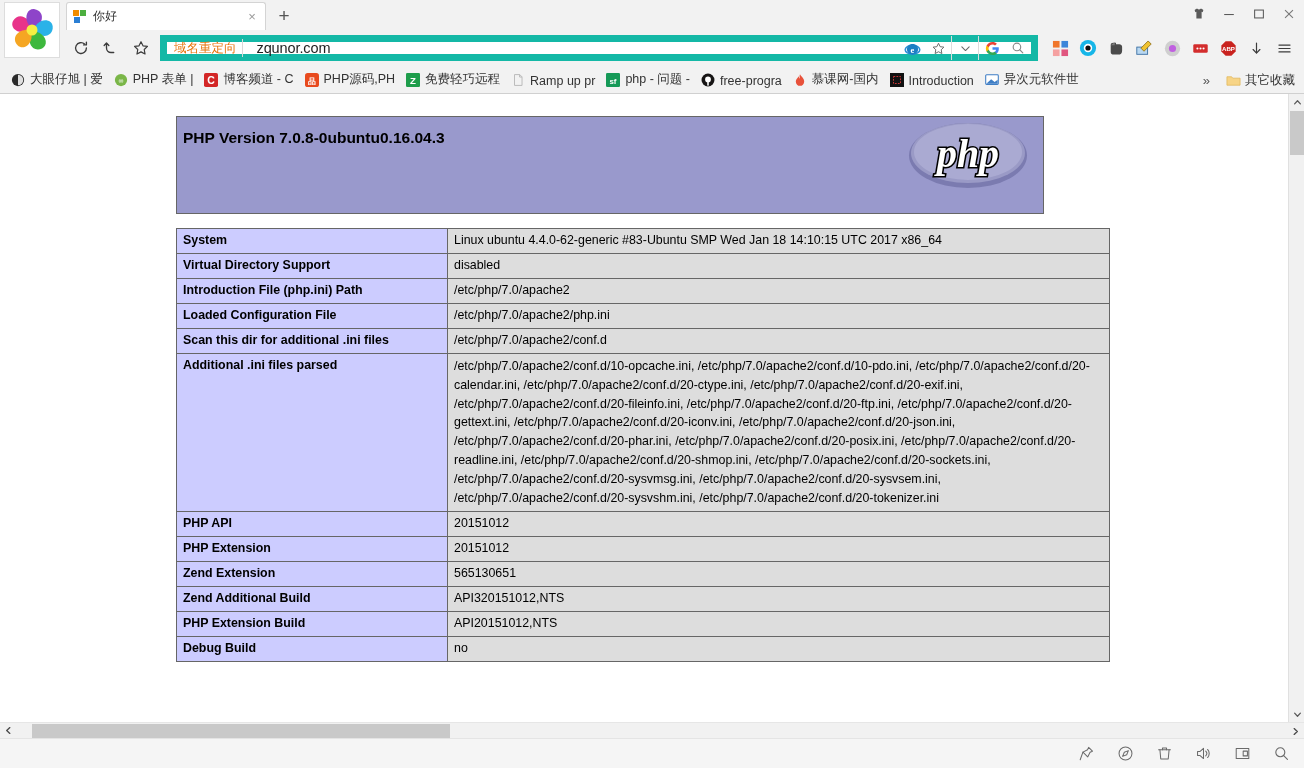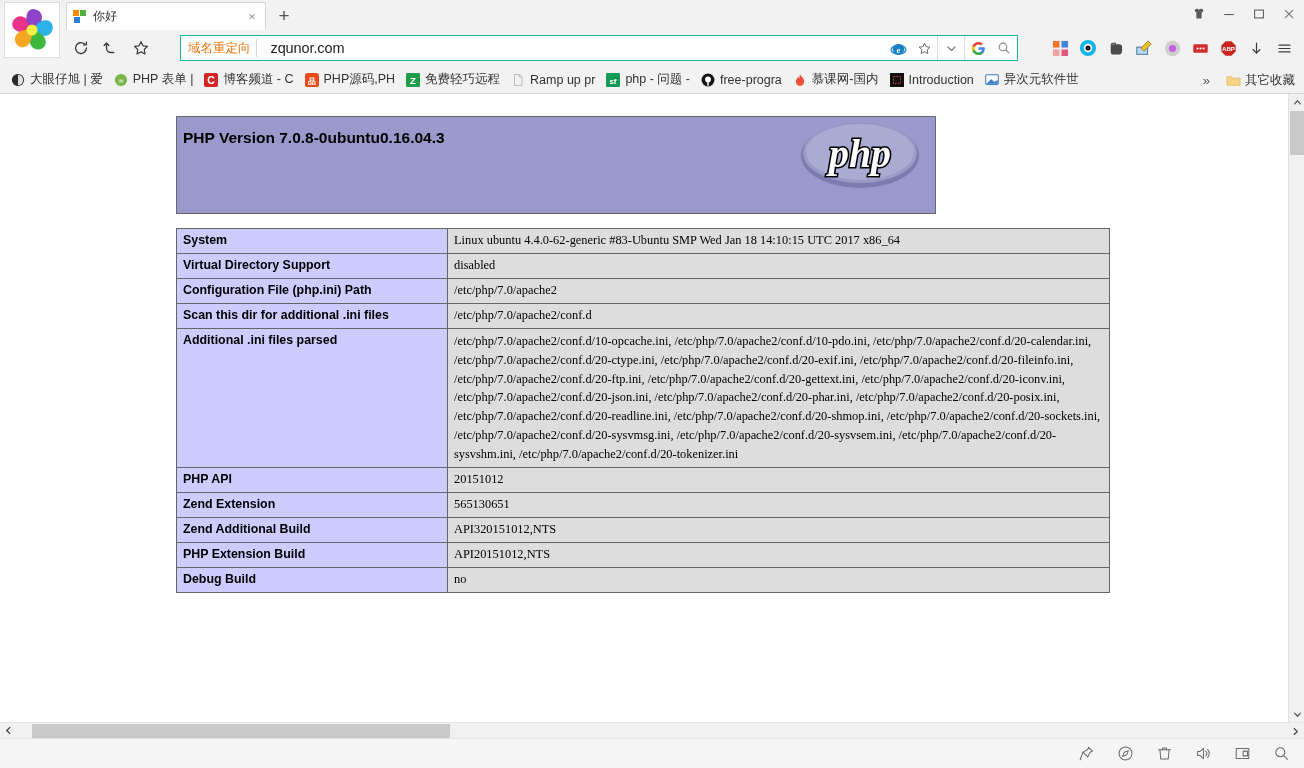--- a/index.html
+++ b/index.html
@@ -79,23 +79,23 @@
   }
   .navbtn {
     width: 30px; height: 30px;
     display: flex; align-items: center; justify-content: center;
     color: #4a4a4a;
   }
   .navbtn.disabled { color: #c3c3c3; }
   .omnibox {
     flex: 1 1 auto;
     height: 26px;
-    margin: 0 24px;
+    margin: 0 4px;
     background: #ffffff;
-    border: 1px solid #14b8a6;
+    border: 7px solid #14b8a6;
     display: flex; align-items: center;
     min-width: 0;
   }
   .omni-badge {
     font-size: 12.5px; color: #e8730a;
     padding: 0 5px 0 7px;
     white-space: nowrap;
     flex: 0 0 auto;
   }
   .omni-sep { width: 1px; height: 18px; background: #d8d8d8; flex: 0 0 1px; }
@@ -116,21 +116,21 @@
     display: flex; align-items: center;
     padding: 0 5px;
     flex: 0 0 28px;
     font-size: 12.5px;
     color: #333;
     border-bottom: 1px solid #d0d0d0;
     overflow: hidden;
     position: relative;
   }
   .bm {
-    display: flex; align-items: center;
+    display: flex; align-items: flex-end;
     gap: 4px;
     padding: 2px 5px;
     white-space: nowrap;
     flex: 0 0 auto;
   }
   .bm-ico { width: 16px; height: 16px; flex: 0 0 16px; display:flex; align-items:center; justify-content:center; }
   .bm-right {
     position: absolute; right: 4px; top: 0; height: 28px;
     display: flex; align-items: center; gap: 2px;
     background: #f2f2f2; padding-left: 10px;
@@ -157,21 +157,21 @@
     width: 1288px;
     padding-top: 22px;
   }
   .center {
     width: 934px;
     margin-left: 176px;
   }
 
   
   .phphdr {
-    width: 760px;
+    width: 868px;
     height: 98px;
     background: #9999cc;
     border: 1px solid #666666;
     position: relative;
     margin-bottom: 14px;
   }
   .phphdr .ver {
     position: absolute;
     left: 6px; top: 12px;
     font-size: 15.5px;
@@ -203,21 +203,20 @@
   }
   td.e {
     width: 271px;
     background: #ccccff;
     font-weight: bold;
     white-space: nowrap;
   }
   td.v {
     background: #dddddd;
     word-break: break-word;
-    font-family: Liberation Serif, serif;
   }
   td.v.wrap { line-height: 1.52; }
 
   
   .vscroll {
     width: 16px;
     background: #f1f1f1;
     border-left: 1px solid #e0e0e0;
     position: relative;
     flex: 0 0 16px;
@@ -610,33 +609,41 @@
             <tbody>
               <tr>
                 <td class="e">System</td>
                 <td class="v">Linux ubuntu 4.4.0-62-generic #83-Ubuntu SMP Wed Jan 18 14:10:15 UTC 2017 x86_64</td>
               </tr>
               <tr>
                 <td class="e">Virtual Directory Support</td>
                 <td class="v">disabled</td>
               </tr>
               <tr>
-                <td class="e">Configuration File (php.ini) Path</td>
+                <td class="e">Introduction File (php.ini) Path</td>
                 <td class="v">/etc/php/7.0/apache2</td>
+              </tr>
+              <tr>
+                <td class="e">Loaded Configuration File</td>
+                <td class="v">/etc/php/7.0/apache2/php.ini</td>
               </tr>
               <tr>
                 <td class="e">Scan this dir for additional .ini files</td>
                 <td class="v">/etc/php/7.0/apache2/conf.d</td>
               </tr>
               <tr>
                 <td class="e">Additional .ini files parsed</td>
                 <td class="v wrap">/etc/php/7.0/apache2/conf.d/10-opcache.ini, /etc/php/7.0/apache2/conf.d/10-pdo.ini, /etc/php/7.0/apache2/conf.d/20-calendar.ini, /etc/php/7.0/apache2/conf.d/20-ctype.ini, /etc/php/7.0/apache2/conf.d/20-exif.ini, /etc/php/7.0/apache2/conf.d/20-fileinfo.ini, /etc/php/7.0/apache2/conf.d/20-ftp.ini, /etc/php/7.0/apache2/conf.d/20-gettext.ini, /etc/php/7.0/apache2/conf.d/20-iconv.ini, /etc/php/7.0/apache2/conf.d/20-json.ini, /etc/php/7.0/apache2/conf.d/20-phar.ini, /etc/php/7.0/apache2/conf.d/20-posix.ini, /etc/php/7.0/apache2/conf.d/20-readline.ini, /etc/php/7.0/apache2/conf.d/20-shmop.ini, /etc/php/7.0/apache2/conf.d/20-sockets.ini, /etc/php/7.0/apache2/conf.d/20-sysvmsg.ini, /etc/php/7.0/apache2/conf.d/20-sysvsem.ini, /etc/php/7.0/apache2/conf.d/20-sysvshm.ini, /etc/php/7.0/apache2/conf.d/20-tokenizer.ini</td>
               </tr>
               <tr>
                 <td class="e">PHP API</td>
+                <td class="v">20151012</td>
+              </tr>
+              <tr>
+                <td class="e">PHP Extension</td>
                 <td class="v">20151012</td>
               </tr>
               <tr>
                 <td class="e">Zend Extension</td>
                 <td class="v">565130651</td>
               </tr>
               <tr>
                 <td class="e">Zend Additional Build</td>
                 <td class="v">API320151012,NTS</td>
               </tr>

